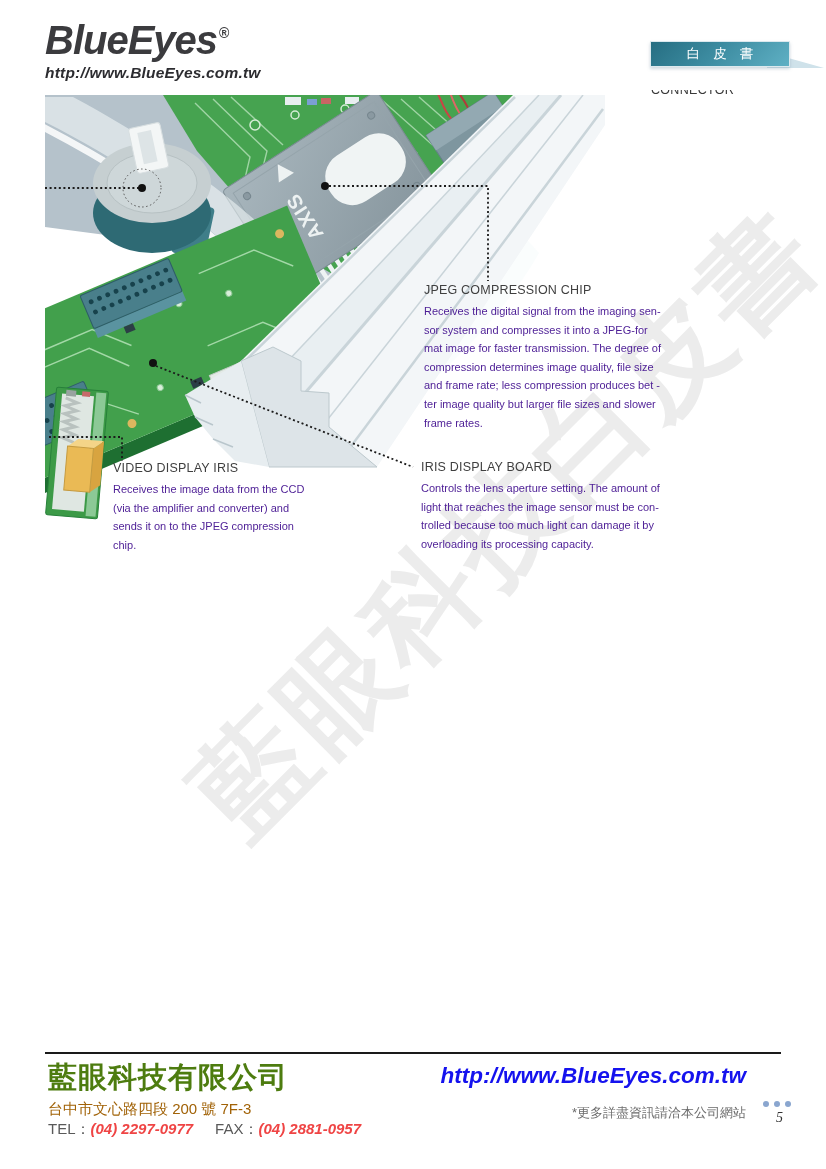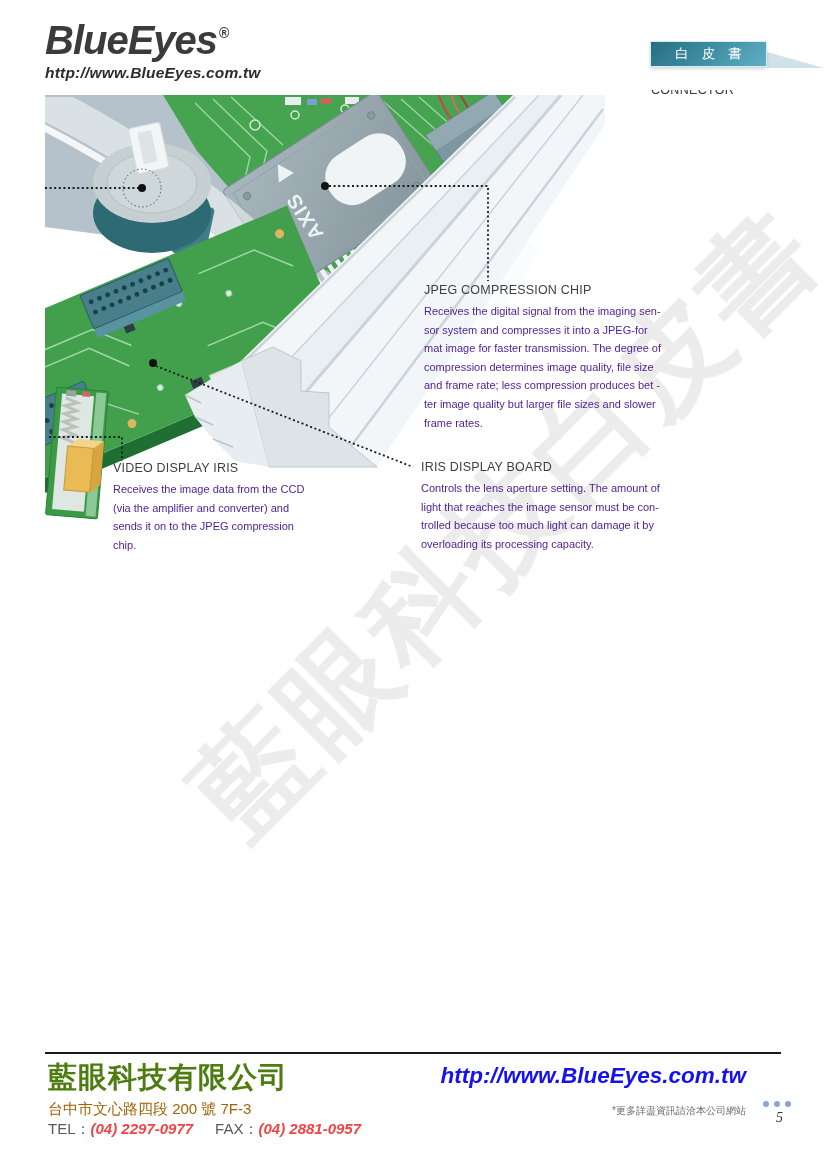--- a/index.html
+++ b/index.html
@@ -15,21 +15,21 @@
   .logo-text {
     font-size:40px; font-weight:800; font-style:italic;
     letter-spacing:-1px; color:#3b3b3e; line-height:1;
   }
   .logo-reg { font-size:14px; font-weight:700; font-style:normal; position:relative; top:-16px; left:2px; }
   .logo-url {
     margin-top:4px; font-size:15.5px; font-weight:700; font-style:italic;
     color:#2c2c30; letter-spacing:0.2px;
   }
   .banner {
-    position:absolute; left:650px; top:41px; width:117px; height:26px; z-index:3;
+    position:absolute; left:650px; top:41px; width:140px; height:26px; z-index:3;
     background:linear-gradient(135deg,#266e82 0%,#3c8ba0 45%,#5fb0c4 100%);
     border:1px solid #dce9ee; box-shadow:0 2px 3px rgba(120,150,165,0.35);
     display:flex; align-items:center; justify-content:center;
   }
   .banner-label { color:#ffffff; font-size:13.5px; letter-spacing:13px; padding-left:13px; white-space:nowrap; }
   .banner-shadow {
     position:absolute; left:767px; top:52px; width:57px; height:16px; z-index:2;
     background:#cfe2ea; clip-path:polygon(0 0, 100% 100%, 0 100%);
   }
   
@@ -60,21 +60,21 @@
   .footer-rule { position:absolute; left:45px; top:1052px; width:736px; height:2px; background:#1a1a1a; z-index:3; }
   .footer-company { position:absolute; left:48px; top:1058px; font-size:29px; font-weight:700; letter-spacing:1px; color:#4d7c0f; z-index:3; }
   .footer-address { position:absolute; left:48px; top:1100px; font-size:15px; color:#a16207; z-index:3; }
   .footer-telrow  { position:absolute; left:48px; top:1120px; font-size:15px; color:#595959; z-index:3; }
   .footer-telrow .num { color:#ef4444; font-weight:700;font-style:italic; }
   .footer-telrow .gap { display:inline-block; width:22px; }
   .footer-url {
     position:absolute; top:1063px; right:80px; z-index:3;
     font-size:22.5px; font-weight:700; font-style:italic; color:#1512ee;
   }
-  .footer-note { position:absolute; top:1104px; right:80px; font-size:10px; color:#6b6b6b; z-index:3; }
+  .footer-note { position:absolute; top:1104px; right:80px; font-size:13px; color:#6b6b6b; z-index:3; }
   .pager-dots { position:absolute; left:763px; top:1101px; z-index:3; display:flex; gap:5px; }
   .pager-dots i { width:6px; height:6px; border-radius:50%; background:#8aa6cf; }
   .page-number {
     position:absolute; left:776px; top:1110px; z-index:3;
     font-family:"Liberation Serif","DejaVu Serif",serif; font-style:italic; font-size:14px; color:#333333;
   }
 </style>
 </head>
 <body>
 

